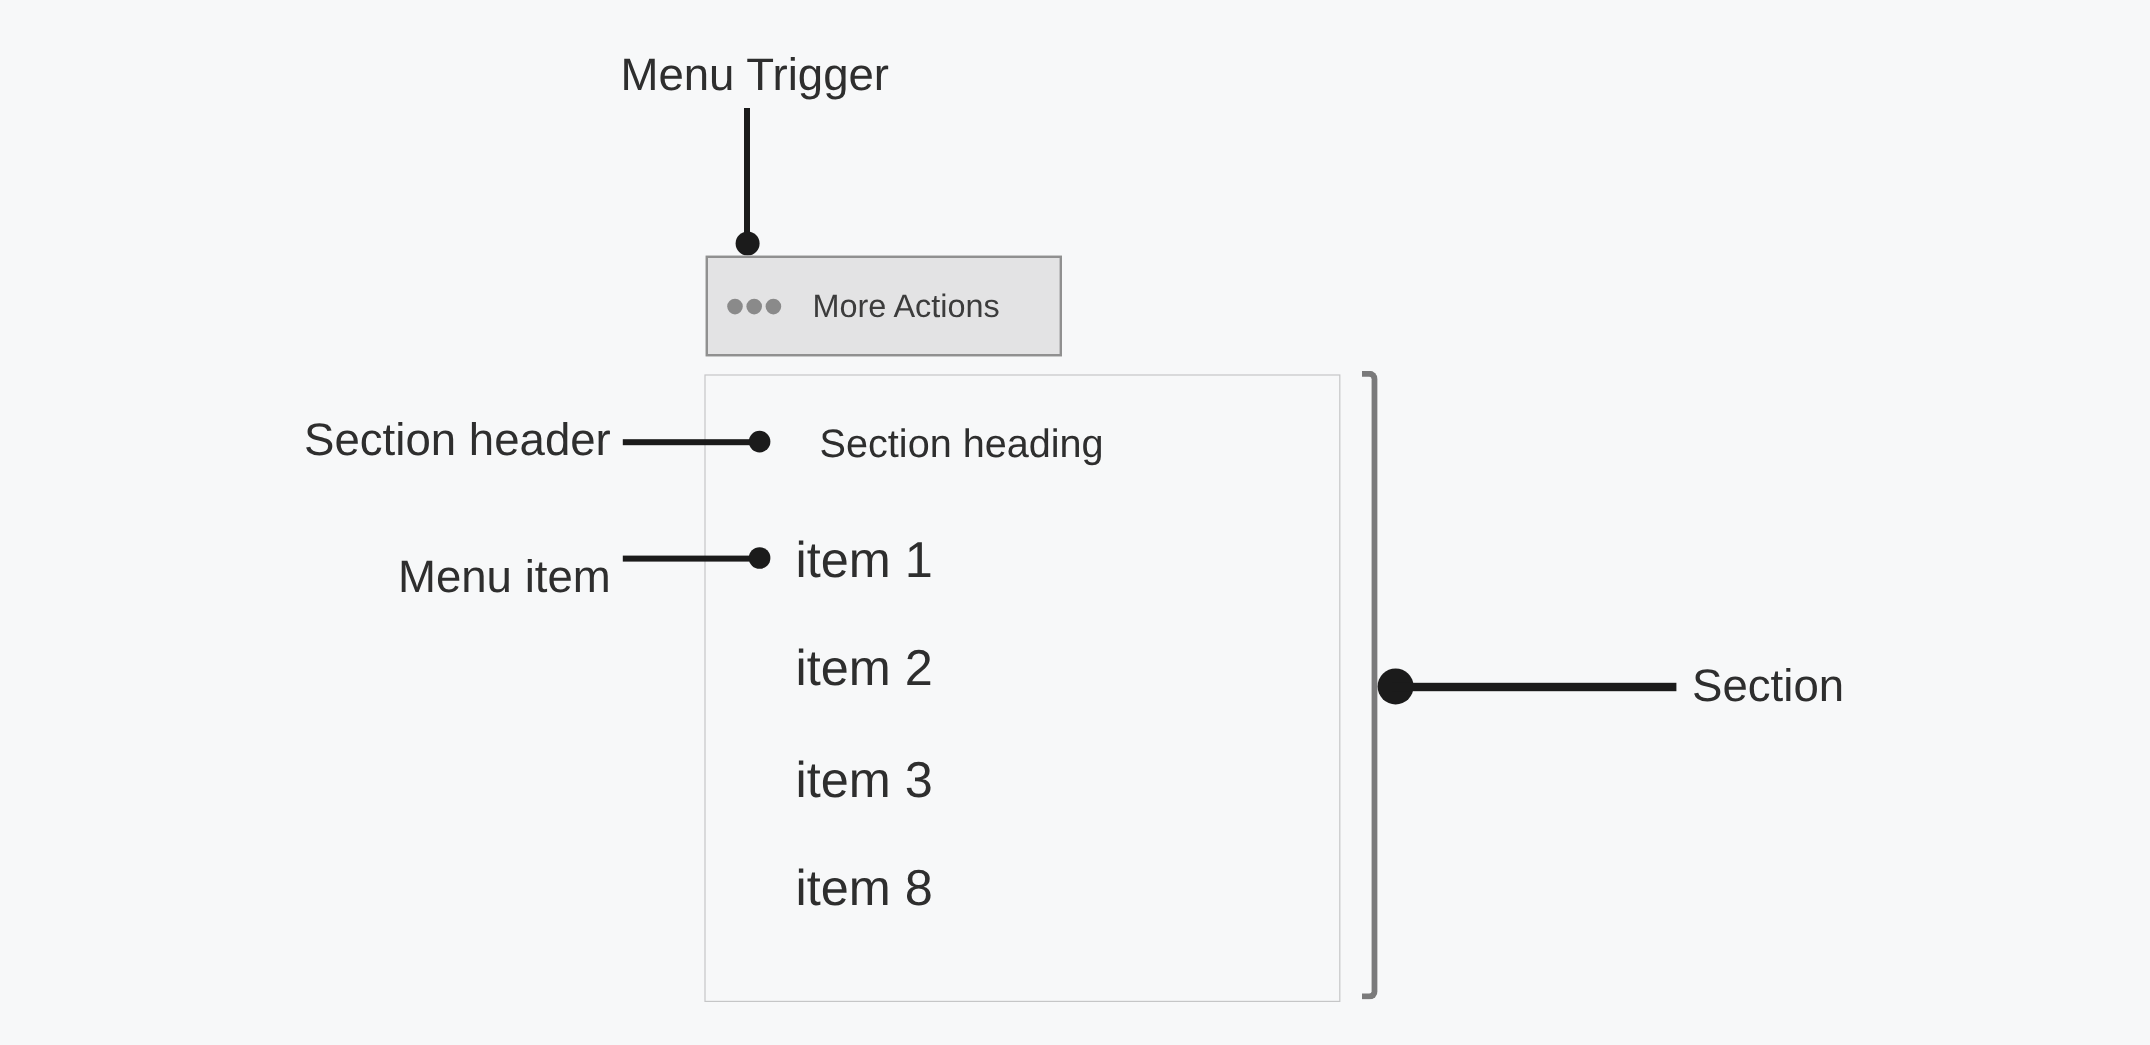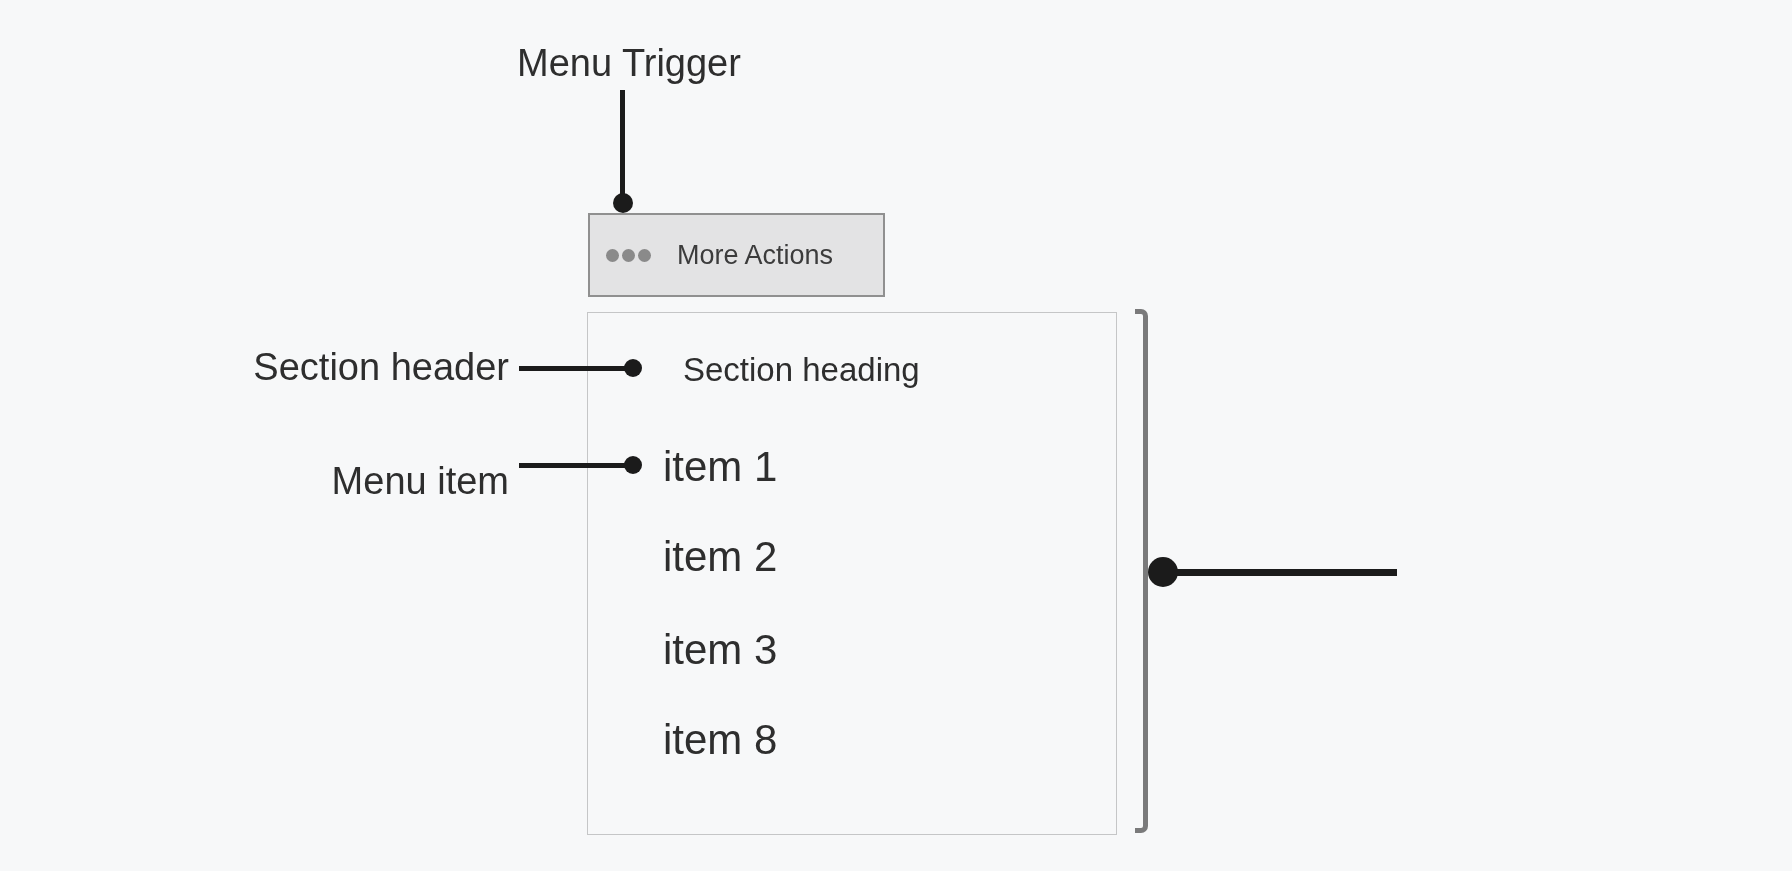--- a/index.html
+++ b/index.html
@@ -127,14 +127,15 @@
   <div class="h-line callout-line-header"></div>
   <div class="c-dot callout-dot-header"></div>
 
   <div class="ann ann-right label-menu-item">Menu item</div>
   <div class="h-line callout-line-item"></div>
   <div class="c-dot callout-dot-item"></div>
 
   <div class="bracket"></div>
   <div class="c-dot section-dot"></div>
   <div class="h-line section-line"></div>
+  <div class="ann label-section">Section</div>
 
 </div>
 
 </body></html>

